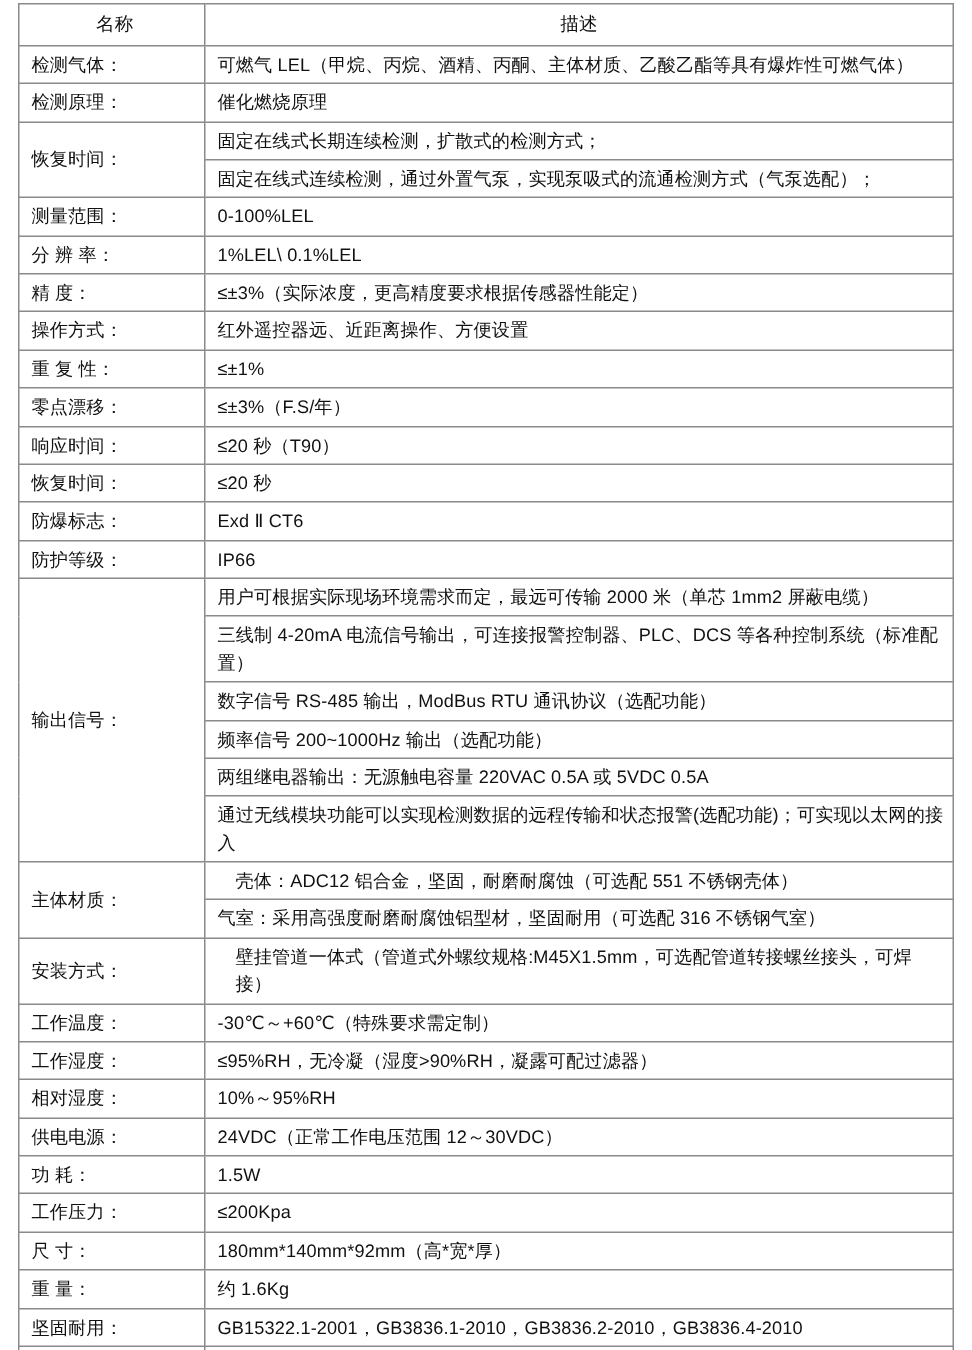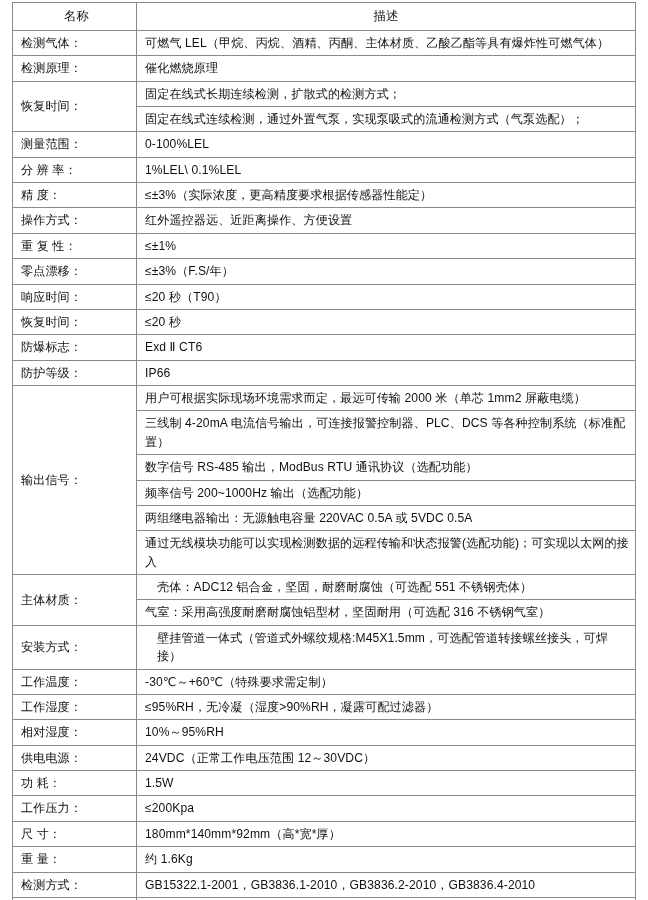--- a/index.html
+++ b/index.html
@@ -203,21 +203,21 @@
         </tr>
         <tr>
           <td class="name merged" rowspan="1">尺   寸：</td>
           <td class="desc">180mm*140mm*92mm（高*宽*厚）</td>
         </tr>
         <tr>
           <td class="name merged" rowspan="1">重   量：</td>
           <td class="desc">约 1.6Kg</td>
         </tr>
         <tr>
-          <td class="name merged" rowspan="1">检测方式：</td>
+          <td class="name merged" rowspan="1">坚固耐用：</td>
           <td class="desc">GB15322.1-2001，GB3836.1-2010，GB3836.2-2010，GB3836.4-2010</td>
         </tr>
         <tr>
           <td class="name merged" rowspan="1">质量保证：</td>
           <td class="desc">质保期壹年，保修期内免费维修。</td>
         </tr>
       </tbody>
   </table>
 </div>
 

